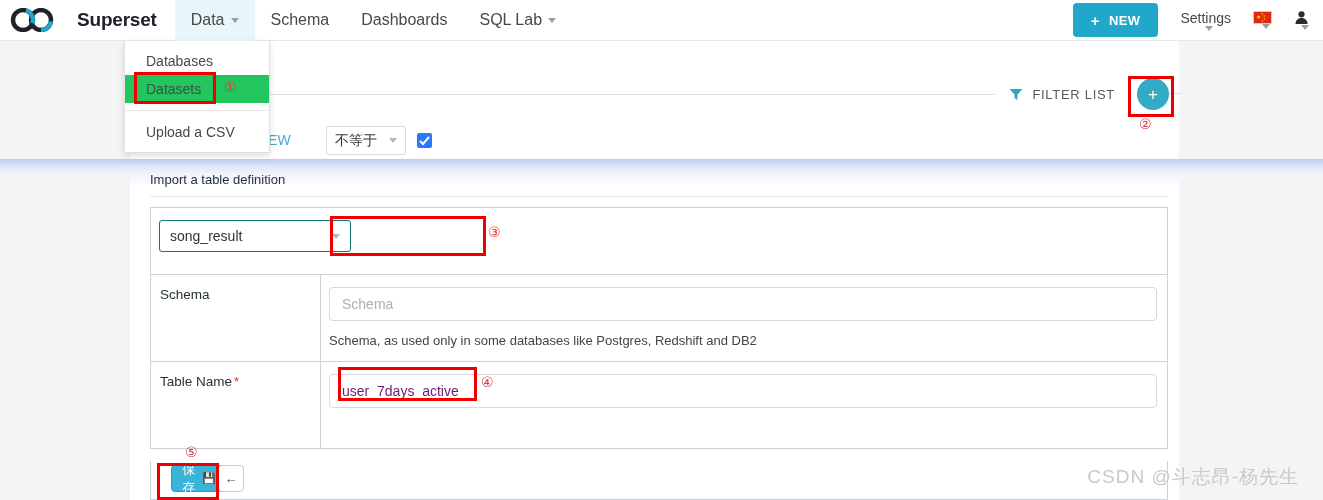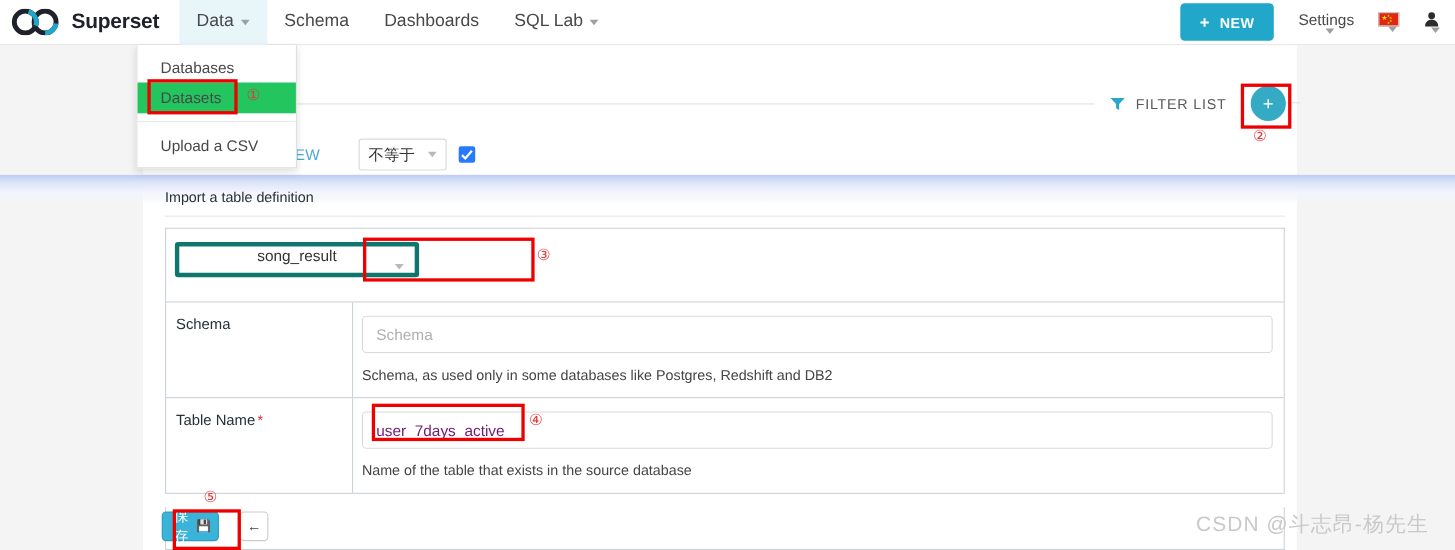--- a/index.html
+++ b/index.html
@@ -13,21 +13,21 @@
 
   
   .navbar{
     position:absolute;left:0;top:0;width:1323px;height:41px;
     background:#ffffff;border-bottom:1px solid #e8e8e8;
     display:flex;align-items:center;box-sizing:border-box;
     z-index:40;
   }
   .brand{display:flex;align-items:center;padding:0 18px 0 10px;height:41px;}
   .brand-logo{width:52px;height:24px;display:block;}
-  .brand-name{font-size:19px;font-weight:bold;color:#20222b;letter-spacing:-.2px;margin-left:3px;}
+  .brand-name{font-size:19px;font-weight:bold;color:#20222b;letter-spacing:-.2px;margin-left:15px;}
   .nav-items{display:flex;align-items:center;height:41px;}
   .nav-item{
     height:41px;display:flex;align-items:center;padding:0 16px;
     color:#484848;font-size:16px;cursor:pointer;position:relative;
   }
   .nav-item.active{background:#e8f5f9;}
   .caret{
     display:inline-block;width:0;height:0;margin-left:6px;
     border-left:4px solid transparent;border-right:4px solid transparent;
     border-top:5px solid #9aa0a6;
@@ -138,42 +138,42 @@
     width:170px;min-width:170px;border-right:1px solid #ccd3d8;
     padding:12px 0 12px 9px;box-sizing:border-box;font-size:13.5px;color:#263238;
   }
   .req{color:#e03131;margin-left:2px;font-size:13px;}
   .fcell-field{flex:1;padding:12px 10px 12px 8px;box-sizing:border-box;}
   .r1{height:66px;}
   .r2{height:86px;}
   .r3{height:86px;}
 
   .selwrap{
-    width:222px;height:32px;border:4px solid #0f766e;border-radius:3px;
+    width:192px;height:32px;border:1px solid #0f766e;border-radius:3px;
     display:flex;align-items:center;padding:0 10px;box-sizing:border-box;
-    font-size:14px;color:#333;background:#fff;flex-direction:column;
+    font-size:14px;color:#333;background:#fff;
   }
   .selwrap .sel-caret{margin-left:auto;
     border-left:4px solid transparent;border-right:4px solid transparent;
     border-top:5px solid #b8b8b8;width:0;height:0;}
   .inputwide{
     width:100%;height:34px;border:1px solid #d9d9d9;border-radius:4px;
     display:flex;align-items:center;padding:0 12px;box-sizing:border-box;
     font-size:14px;color:#701a75;background:#fff;
   }
   .inputwide.ph{color:#b0b0b0;}
   .helptext{font-size:13px;color:#444;margin-top:12px;}
 
   
   .footbar{
     position:absolute;left:150px;top:461px;width:1018px;height:39px;
     border:1px solid #ccd3d8;border-top:none;background:#fff;z-index:10;box-sizing:border-box;
   }
   .btn-save{
-    position:absolute;left:147px;top:465px;width:52px;height:27px;
+    position:absolute;left:171px;top:465px;width:52px;height:27px;
     background:#39b3d7;border:1px solid #2e9bbb;border-radius:4px;color:#fff;
     font-size:13px;display:flex;align-items:center;justify-content:center;
     cursor:pointer;z-index:22;
   }
   .btn-save .sv-ico{margin-left:3px;font-size:11px;}
   .btn-back{
     position:absolute;left:218px;top:465px;width:26px;height:27px;
     background:#fff;border:1px solid #ccc;border-radius:4px;color:#444;
     font-size:13px;display:flex;align-items:center;justify-content:center;
     cursor:pointer;z-index:22;
@@ -333,21 +333,20 @@
   </div>
 
   <div class="frow r3">
     <div class="fcell-label">
       <span>Table Name</span><span class="req">*</span>
     </div>
     <div class="fcell-field">
       <div class="inputwide">
         <span>user_7days_active</span>
       </div>
-      <div class="helptext">Name of the table that exists in the source database</div>
     </div>
   </div>
 
 </div>
 
 <div class="footbar"></div>
 <button class="btn-save">
   <span>保存</span>
   <span class="sv-ico">💾</span>
 </button>

